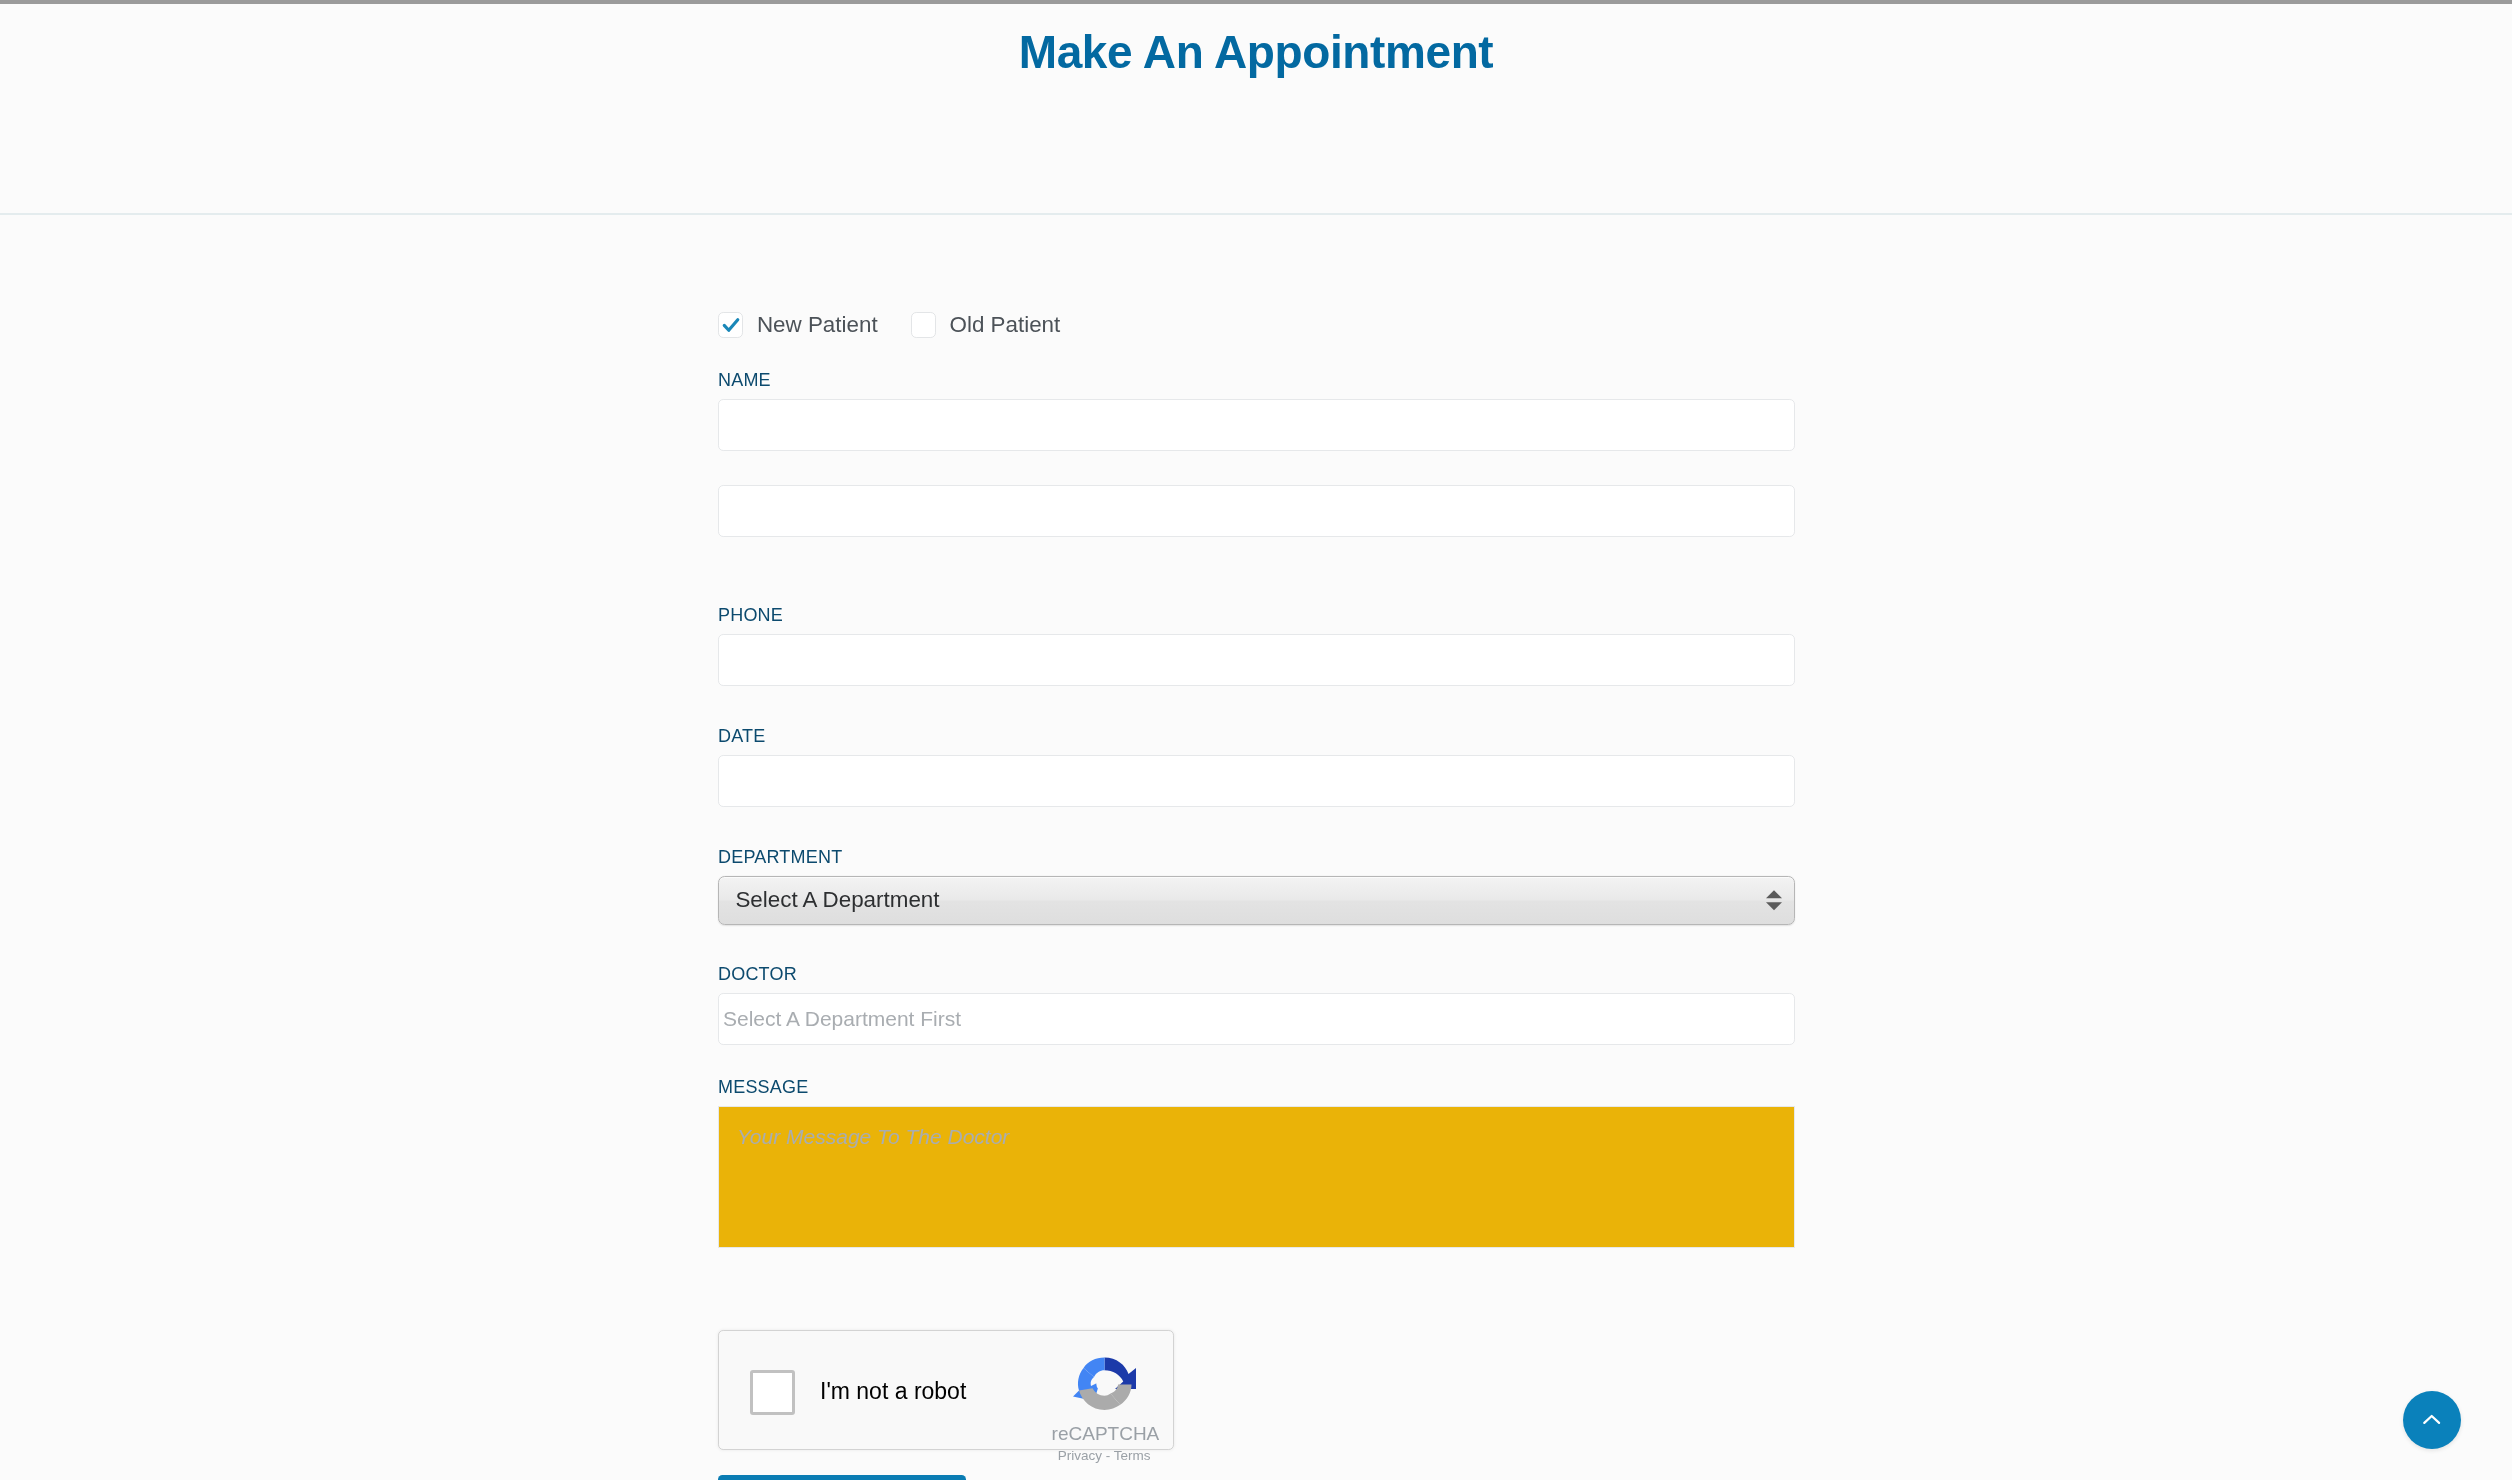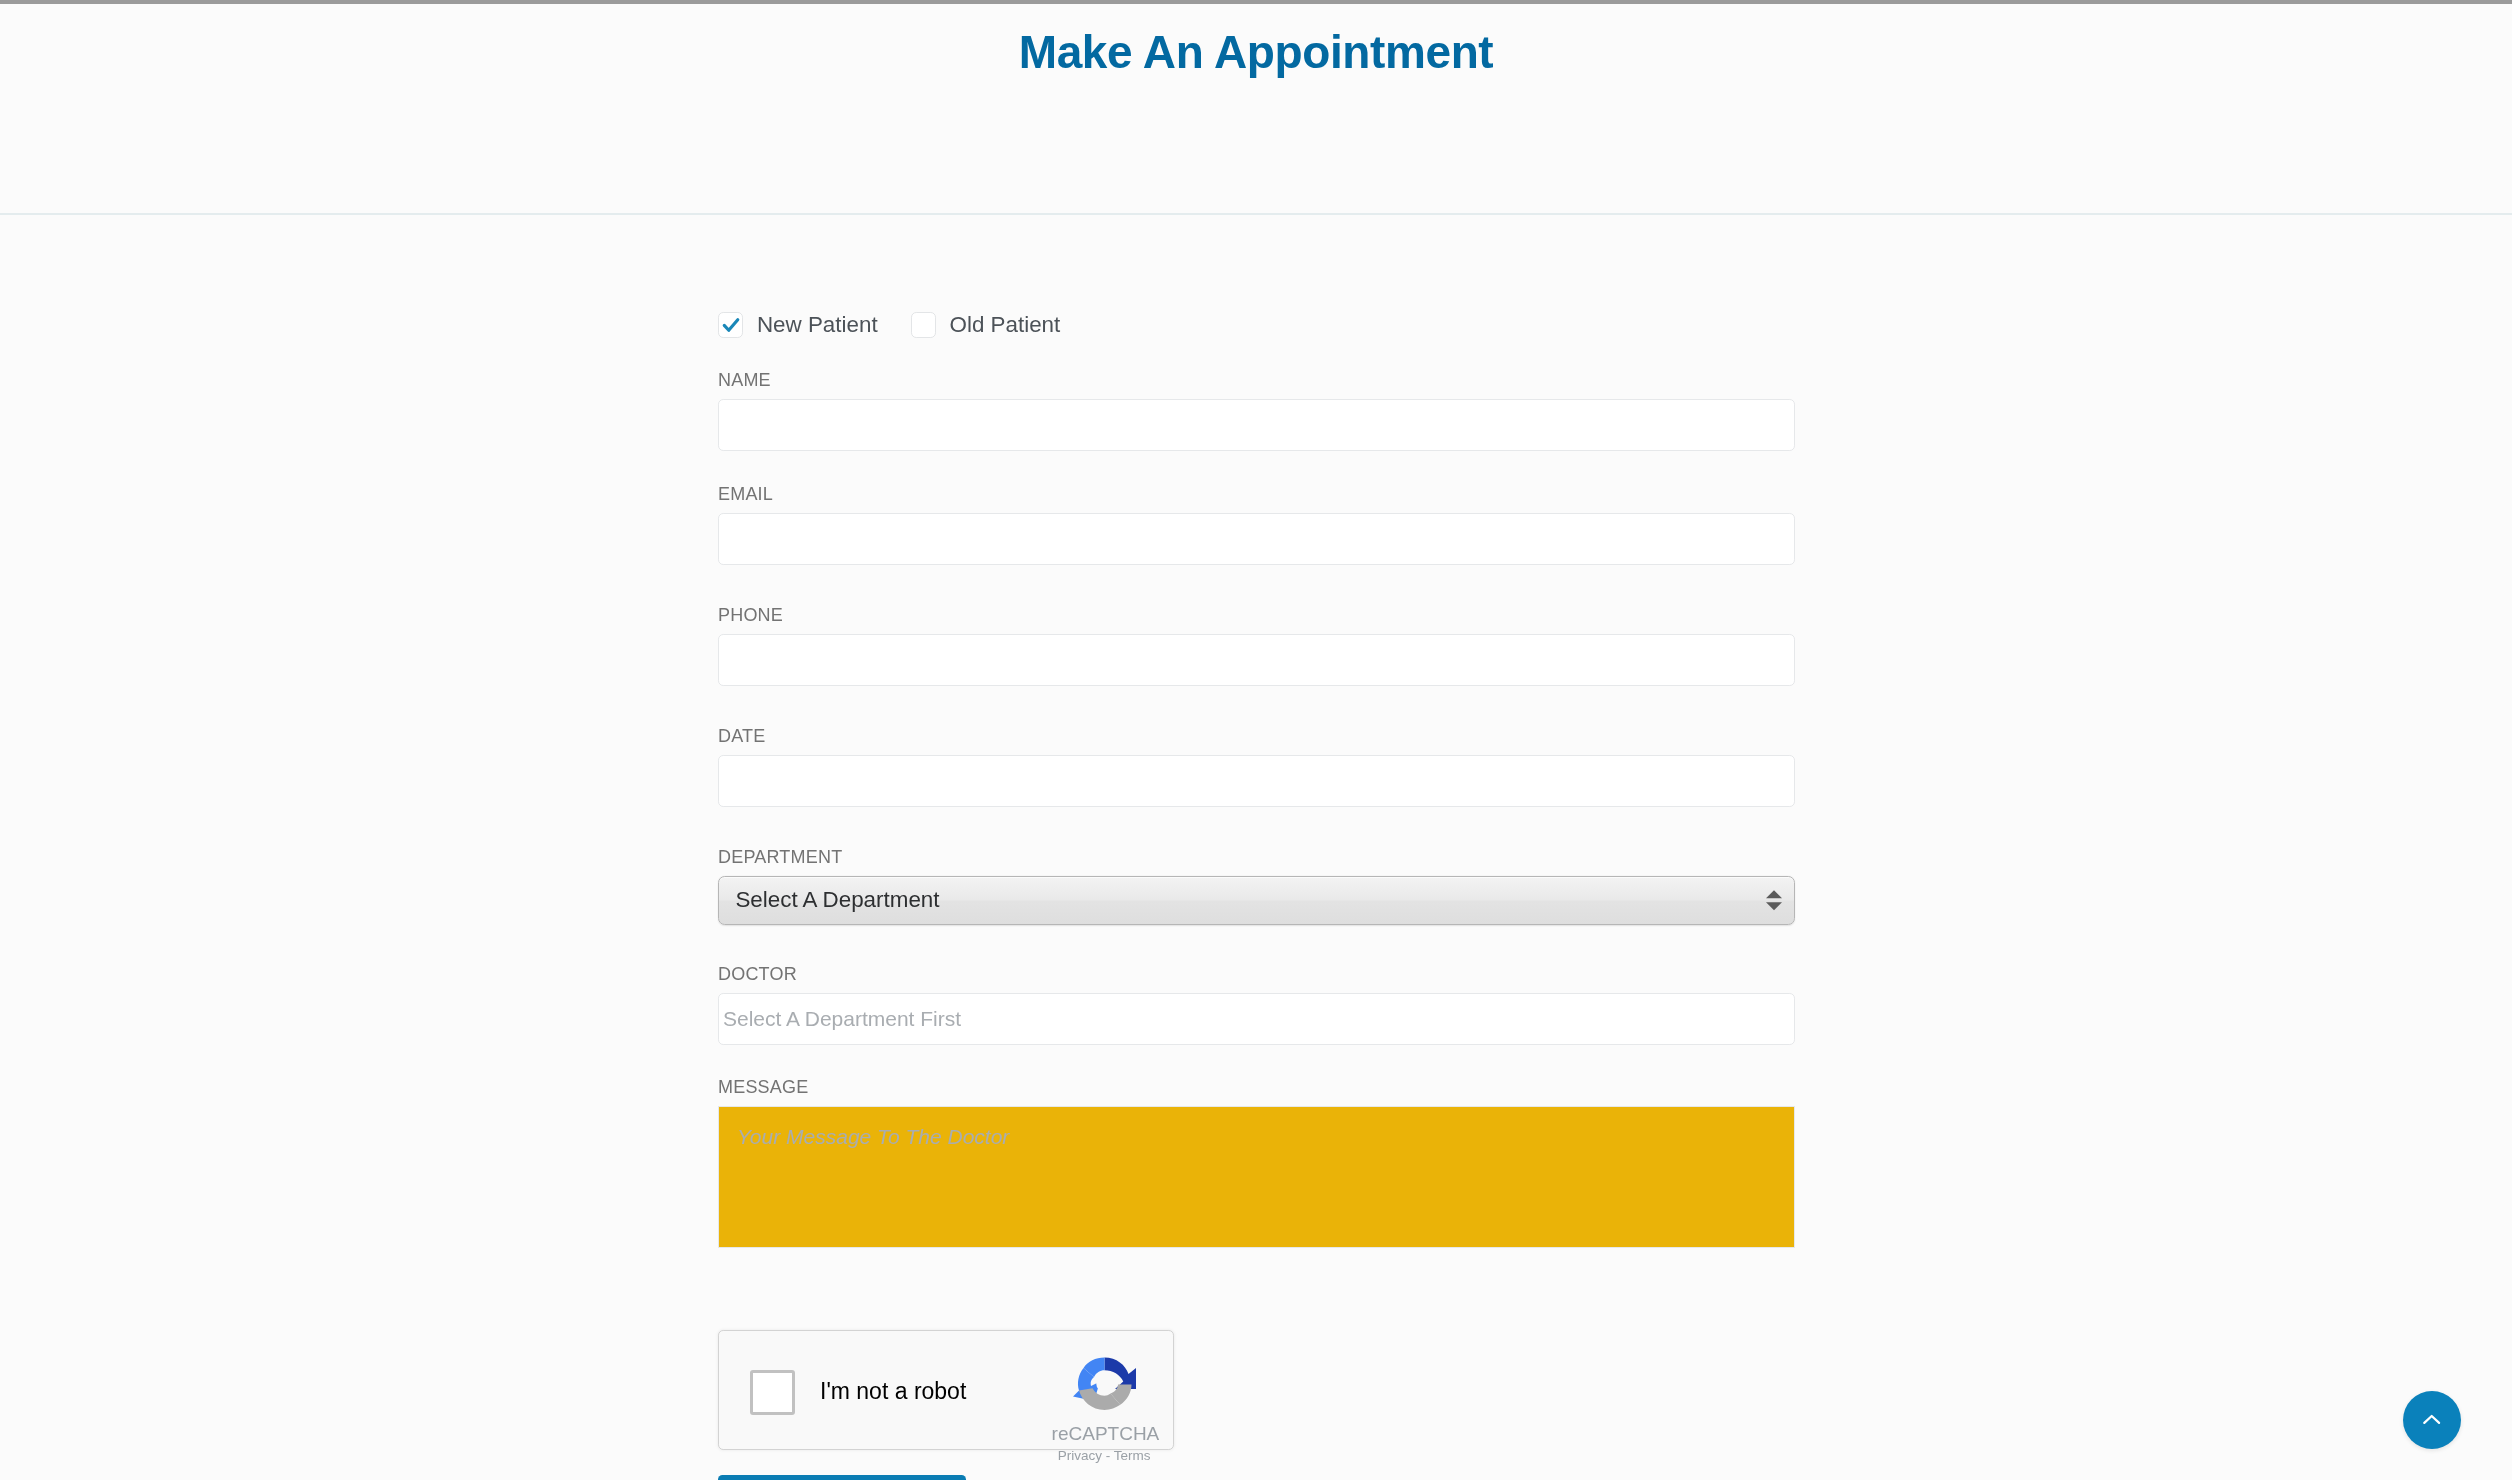--- a/index.html
+++ b/index.html
@@ -86,21 +86,21 @@
   .cbox-label.last { margin-right: 0; }
 
   
   .field {
     position: absolute;
     left: 0;
     width: 1077px;
   }
   .field-label {
     font-size: 18px;
-    color: #737373;
+    color: #0c4a6e;
     letter-spacing: 0.2px;
     text-transform: uppercase;
     margin-bottom: 9.7px;
     line-height: 1;
   }
   .field-input {
     width: 1077px;
     height: 52px;
     background: #ffffff;
     border: 1.5px solid #e6e8ea;
@@ -277,21 +277,20 @@
       <div class="cbox"></div>
       <div class="cbox-label last">Old Patient</div>
     </div>
 
     <div class="field" style="top:154px">
       <div class="field-label">NAME</div>
       <input class="field-input" type="text" value="" placeholder="" style="">
     </div>
 
     <div class="field" style="top:268px">
-      <div class="field-label">EMAIL</div>
       <input class="field-input" type="text" value="" placeholder="" style="">
     </div>
 
     <div class="field" style="top:389px">
       <div class="field-label">PHONE</div>
       <input class="field-input" type="text" value="" placeholder="" style="">
     </div>
 
     <div class="field" style="top:510px">
       <div class="field-label">DATE</div>

